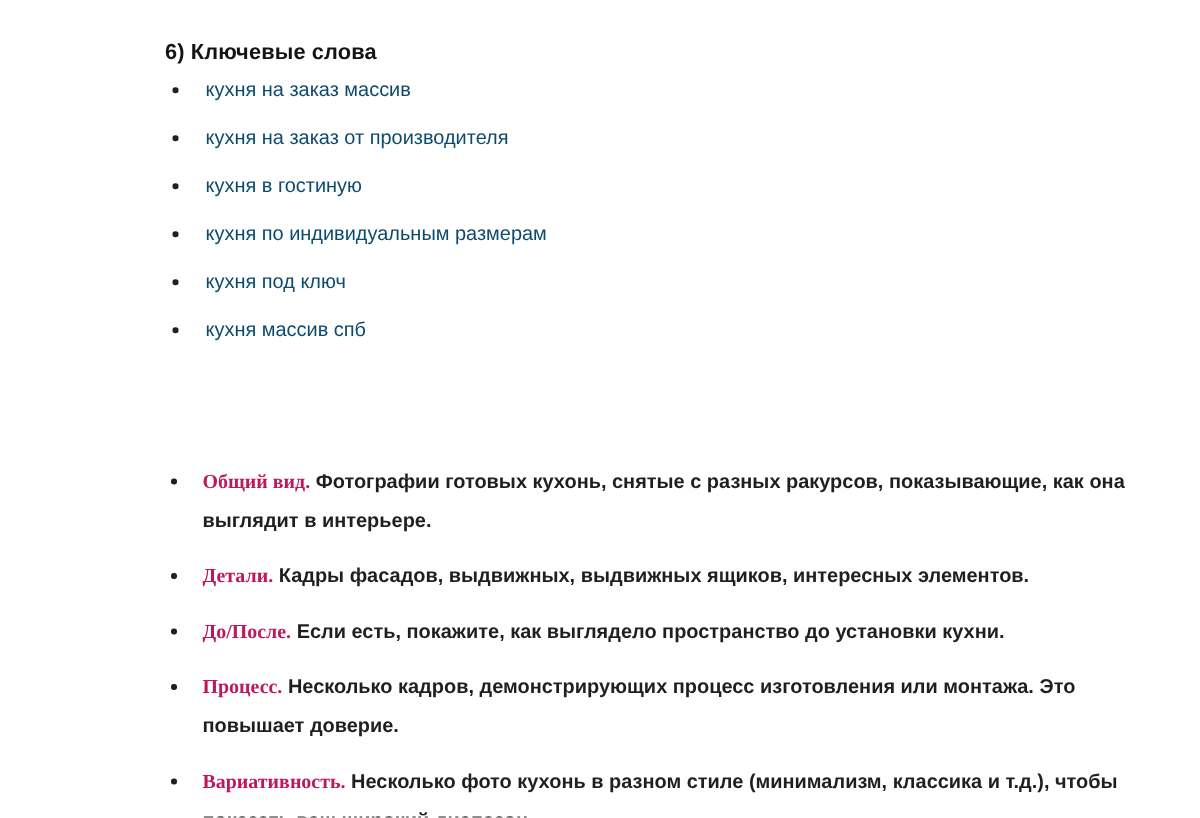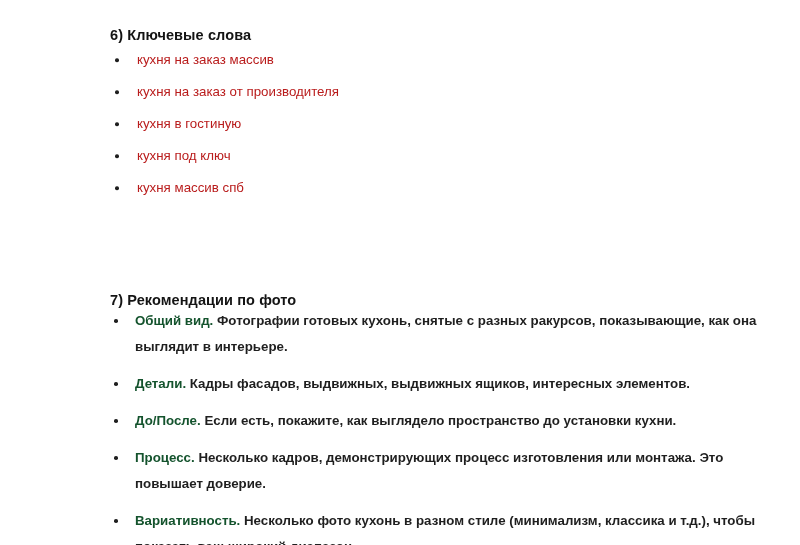--- a/index.html
+++ b/index.html
@@ -52,21 +52,21 @@
     padding: 0;
     list-style: none;
     width: 640px;
   }
   .keyword-list li {
     position: relative;
     height: 32px;
     line-height: 32px;
     padding-left: 27px;
     font-size: 13.3px;
-    color: #b91c1c;
+    color: #0c4a6e;
     white-space: nowrap;
   }
   .keyword-list li .bullet-dot {
     position: absolute;
     left: 5px;
     top: 50%;
     transform: translateY(-50%);
     width: 3.6px;
     height: 3.6px;
     border-radius: 50%;
@@ -98,21 +98,22 @@
     position: absolute;
     left: 6px;
     top: 11px;
     width: 3.6px;
     height: 3.6px;
     border-radius: 50%;
     background: #1f1f1f;
   }
   .photo-list .term {
     font-weight: bold;
-    color: #14532d;
+    color: #be185d;
+    font-family: Liberation Serif, serif;
   }
   .photo-list .body-text {
     font-weight: bold;
   }
 </style>
 </head>
 <body>
 
 <div class="page">
 
@@ -126,29 +127,32 @@
     <li>
       <span class="bullet-dot"></span>
       <span>кухня на заказ от производителя</span>
     </li>
     <li>
       <span class="bullet-dot"></span>
       <span>кухня в гостиную</span>
     </li>
     <li>
       <span class="bullet-dot"></span>
+      <span>кухня по индивидуальным размерам</span>
+    </li>
+    <li>
+      <span class="bullet-dot"></span>
       <span>кухня под ключ</span>
     </li>
     <li>
       <span class="bullet-dot"></span>
       <span>кухня массив спб</span>
     </li>
   </ul>
 
-  <h2 class="section-heading" id="heading-photo">7) Рекомендации по фото</h2>
 
   <ul class="photo-list">
     <li>
       <span class="bullet-dot"></span>
       <span class="term">Общий вид.</span><span class="body-text"> Фотографии готовых кухонь, снятые с разных ракурсов, показывающие, как она выглядит в интерьере.</span>
     </li>
     <li>
       <span class="bullet-dot"></span>
       <span class="term">Детали.</span><span class="body-text"> Кадры фасадов, выдвижных, выдвижных ящиков, интересных элементов.</span>
     </li>

